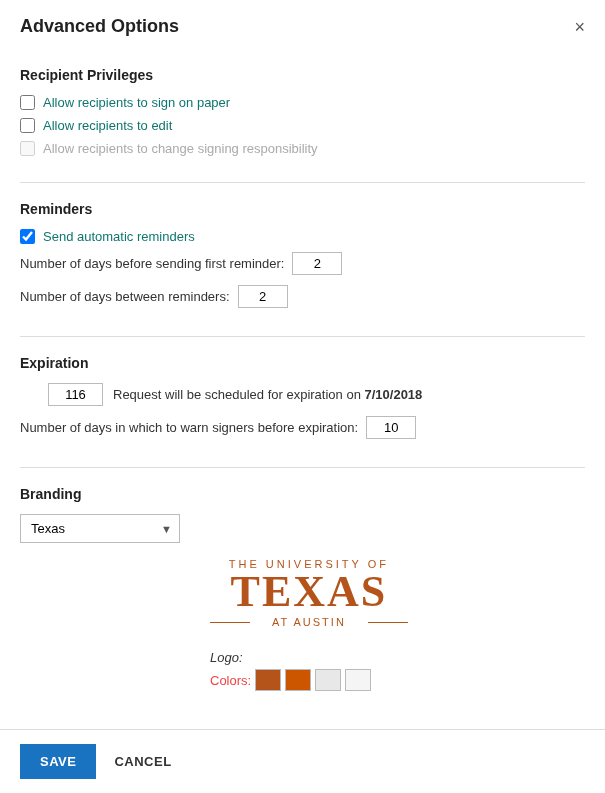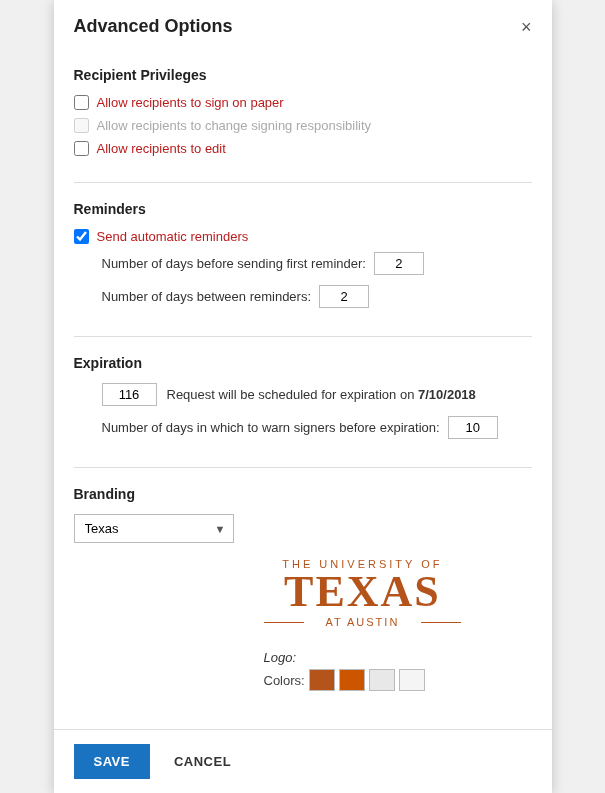--- a/index.html
+++ b/index.html
@@ -6,21 +6,21 @@
     body {
       font-family: Arial, sans-serif;
       background: #f0f0f0;
       display: flex;
       justify-content: center;
       align-items: center;
       min-height: 100vh;
     }
     .dialog {
       background: #fff;
-      width: 498px;
+      width: 605px;
       min-height: 793px;
       position: relative;
       box-shadow: 0 2px 12px rgba(0,0,0,0.2);
       display: flex;
       flex-direction: column;
     }
     .dialog-header {
       display: flex;
       justify-content: space-between;
       align-items: center;
@@ -63,36 +63,35 @@
       align-items: center;
       margin-bottom: 8px;
     }
     .checkbox-row input[type="checkbox"] {
       margin-right: 8px;
       width: 15px;
       height: 15px;
     }
     .checkbox-label {
       font-size: 13px;
-      color: #b91c1c;
+      color: #0f766e;
     }
     .checkbox-label.disabled {
       color: #aaa;
     }
     .field-row {
       display: flex;
       align-items: center;
       margin-bottom: 10px;
       font-size: 13px;
       color: #333;
     }
     .field-row label {
       margin-right: 8px;
       white-space: nowrap;
-      margin-left: 28px;
     }
     .field-input {
       border: 1px solid #bbb;
       padding: 3px 6px;
       font-size: 13px;
       width: 50px;
       text-align: center;
     }
     .expiry-note {
       font-size: 13px;
@@ -186,36 +185,36 @@
       font-size: 13px;
       color: #333;
       margin-top: 14px;
       font-style: italic;
     }
     .colors-row {
       display: flex;
       align-items: center;
       gap: 4px;
       font-size: 13px;
-      color: #404040;
+      color: #ef4444;
       margin-top: 4px;
     }
     .color-swatch {
       width: 26px;
       height: 22px;
       border: 1px solid #bbb;
       display: inline-block;
     }
     
     .dialog-footer {
       display: flex;
       align-items: center;
       padding: 14px 20px;
       border-top: 1px solid #ddd;
-      gap: 18px;
+      gap: 12px;
       background: #fff;
     }
     .btn-save {
       background: #1a73c1;
       color: #fff;
       border: none;
       padding: 10px 20px;
       font-size: 13px;
       font-weight: 700;
       cursor: pointer;
@@ -244,26 +243,26 @@
 
   <div class="dialog-body">
 
     <div class="section">
       <div class="section-title">Recipient Privileges</div>
       <div class="checkbox-row">
         <input type="checkbox" style="">
         <span class="checkbox-label">Allow recipients to sign on paper</span>
       </div>
       <div class="checkbox-row">
+        <input type="checkbox" style="">
+        <span class="checkbox-label">Allow recipients to edit</span>
+      </div>
+      <div class="checkbox-row">
         <input type="checkbox" disabled="" style="">
         <span class="checkbox-label disabled">Allow recipients to change signing responsibility</span>
-      </div>
-      <div class="checkbox-row">
-        <input type="checkbox" style="">
-        <span class="checkbox-label">Allow recipients to edit</span>
       </div>
     </div>
 
     <div class="section">
       <div class="section-title">Reminders</div>
       <div class="checkbox-row">
         <input type="checkbox" checked="" style="">
         <span class="checkbox-label">Send automatic reminders</span>
       </div>
       <div class="field-row">

